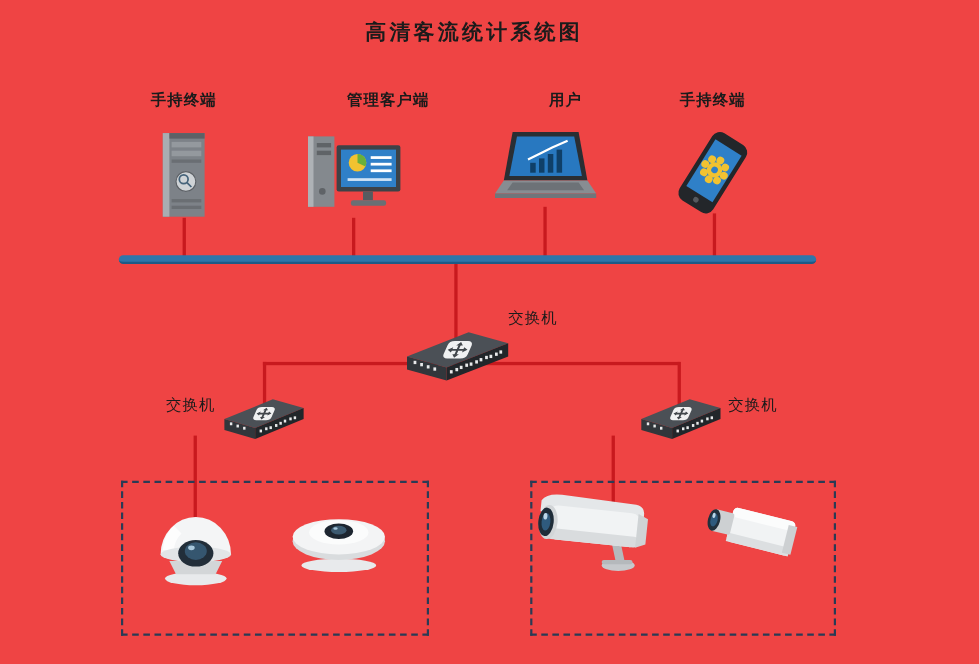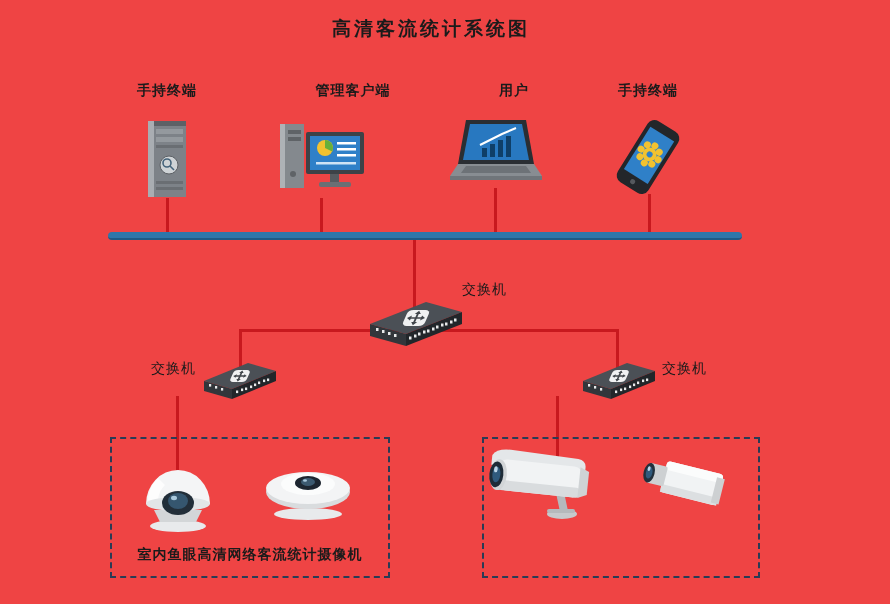--- a/index.html
+++ b/index.html
@@ -246,21 +246,20 @@
       <ellipse cx="46" cy="62" rx="34" ry="6" fill="#e8eaec"></ellipse>
       <ellipse cx="46" cy="40" rx="42" ry="17" fill="#d9dcde"></ellipse>
       <ellipse cx="46" cy="36" rx="42" ry="16" fill="#f3f4f5"></ellipse>
       <ellipse cx="46" cy="32" rx="27" ry="11" fill="#fbfcfc"></ellipse>
       <ellipse cx="46" cy="31" rx="13" ry="7" fill="#1d2630"></ellipse>
       <ellipse cx="46" cy="30" rx="7" ry="4" fill="#3c5a70"></ellipse>
       <ellipse cx="43" cy="28.5" rx="2" ry="1.2" fill="#a9c8dc"></ellipse>
     </svg>
   </div>
 
-  <div class="caption" style="left:250px;top:546px;">室内鱼眼高清网络客流统计摄像机</div>
 
   <div class="dashed-box" style="left:482px;top:437px;width:278px;height:141px;"></div>
 
   <div class="icon" style="left:484px;top:444px;">
     <svg width="112" height="78" viewBox="0 0 112 78">
       <ellipse cx="78" cy="70" rx="15" ry="5" fill="#c6c9cc"></ellipse>
       <rect x="74" y="50" width="8" height="17" fill="#b5b9bc" transform="rotate(-12 78 58)"></rect>
       <rect x="63" y="65" width="28" height="4" rx="2" fill="#b5b9bc"></rect>
       <g transform="rotate(6 56 36)">
         <path d="M6,16 Q10,9 24,9 L92,11 Q100,12 100,19 L100,24 L6,26 Z" fill="#e4e7e9"></path>

